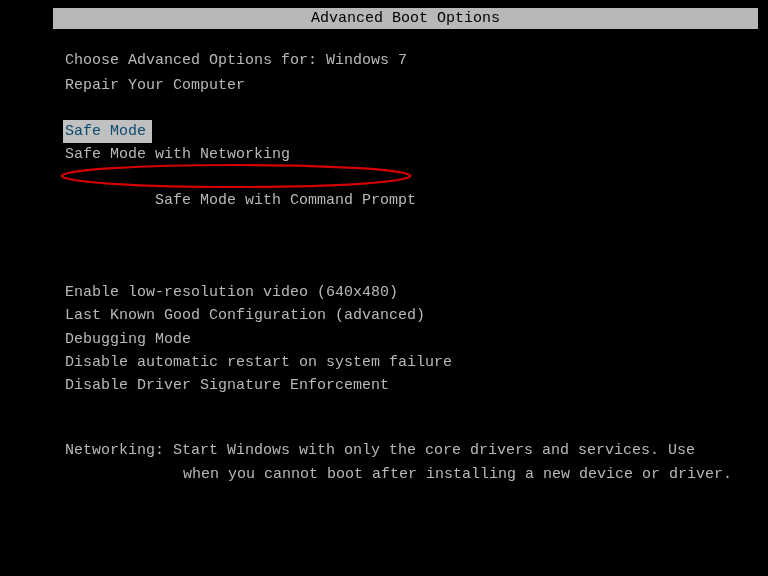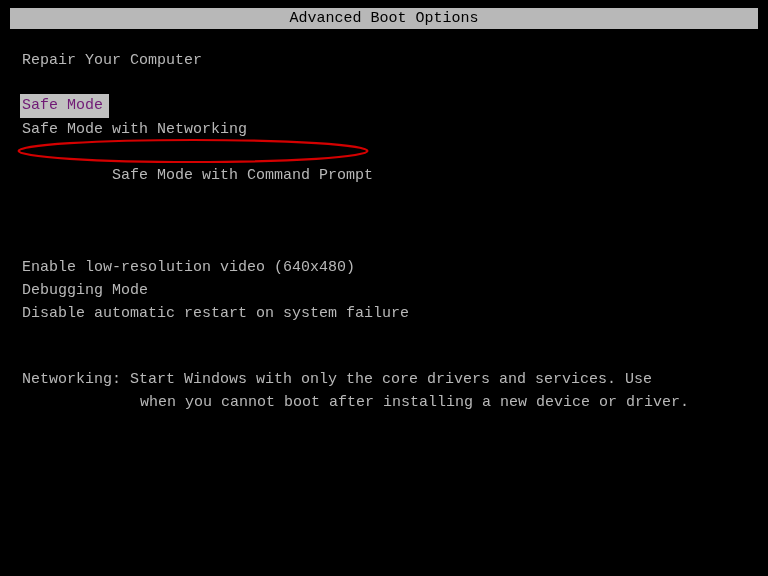--- a/index.html
+++ b/index.html
@@ -15,20 +15,21 @@
       font-family: "Consolas", "Courier New", monospace;
       font-size: 15px;
       overflow: hidden;
     }
     .screen {
       width: 100%;
       height: 100%;
       display: flex;
       flex-direction: column;
       position: relative;
+      padding-left: 43px;
     }
     .title-bar {
       background: #b8b8b8;
       color: #000;
       text-align: center;
       padding: 2px 0;
       margin: 8px 10px 0 10px;
       font-weight: normal;
     }
     .content {
@@ -47,21 +48,21 @@
     .menu-item {
       display: block;
       padding: 0;
       cursor: default;
       white-space: pre;
       position: relative;
     }
     .menu-item.selected {
       display: inline-block;
       background: #c0c0c0;
-      color: #701a75;
+      color: #0c4a6e;
       padding: 0 6px 0 2px;
       margin-left: -2px;
     }
     .menu-item.circled {
       position: relative;
       display: inline-block;
     }
     .circle-annotation {
       position: absolute;
       pointer-events: none;
@@ -89,20 +90,21 @@
 </head>
 <body>
 
 <div class="screen">
 
   <div class="title-bar">
     <span>Advanced Boot Options</span>
   </div>
 
   <div class="content">
+    <div class="instruction">Choose Advanced Options for: Windows 7</div>
 
     <div class="menu">
 
       <div class="menu-item">Repair Your Computer</div>
 
       <div class="spacer"></div>
 
       <div>
         <span class="menu-item selected">Safe Mode</span>
       </div>
@@ -112,22 +114,24 @@
           <span>Safe Mode with Command Prompt</span>
           <svg class="circle-annotation" viewBox="0 0 300 28" preserveAspectRatio="none">
             <ellipse cx="150" cy="14" rx="146" ry="11" fill="none" stroke="#d40000" stroke-width="2.2"></ellipse>
           </svg>
         </span>
       </div>
 
       <div class="spacer-small"></div>
 
       <div class="menu-item">Enable low-resolution video (640x480)</div>
+      <div class="menu-item">Last Known Good Configuration (advanced)</div>
       <div class="menu-item">Debugging Mode</div>
       <div class="menu-item">Disable automatic restart on system failure</div>
+      <div class="menu-item">Disable Driver Signature Enforcement</div>
 
       <div class="spacer-small"></div>
 
     </div>
 
     <div class="description">
       <div>
         <span>Networking: </span><span>Start Windows with only the core drivers and services. Use</span>
       </div>
       <div class="line2">when you cannot boot after installing a new device or driver.</div>

